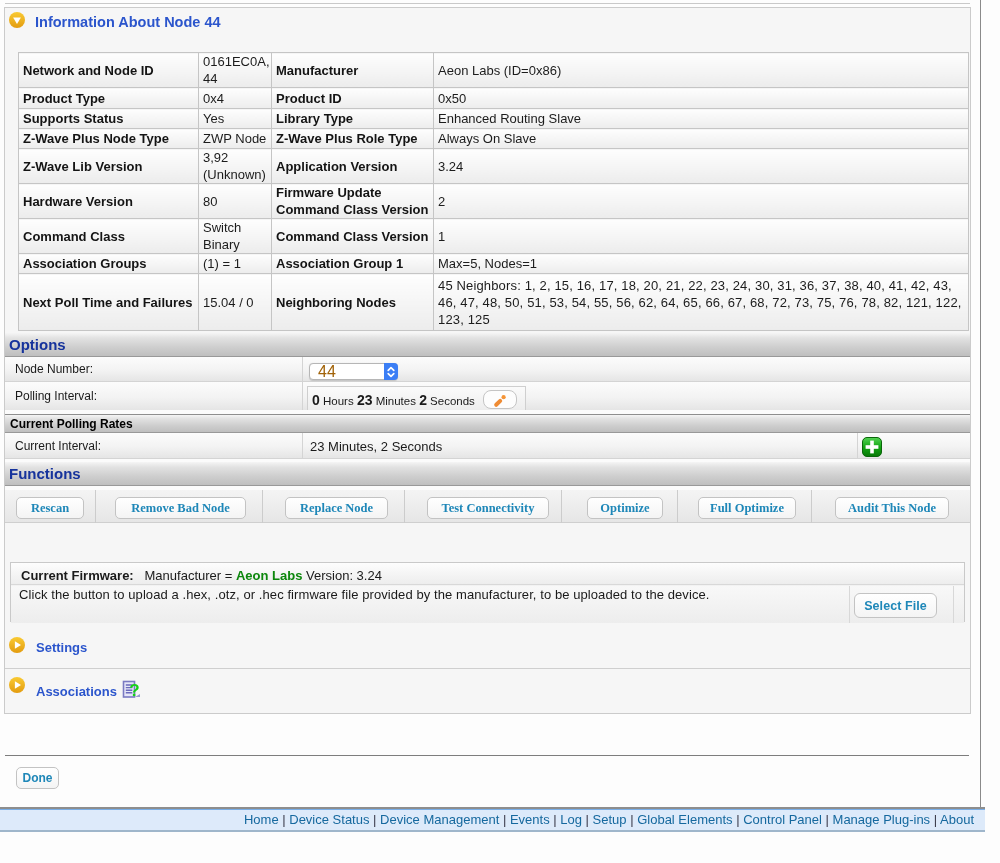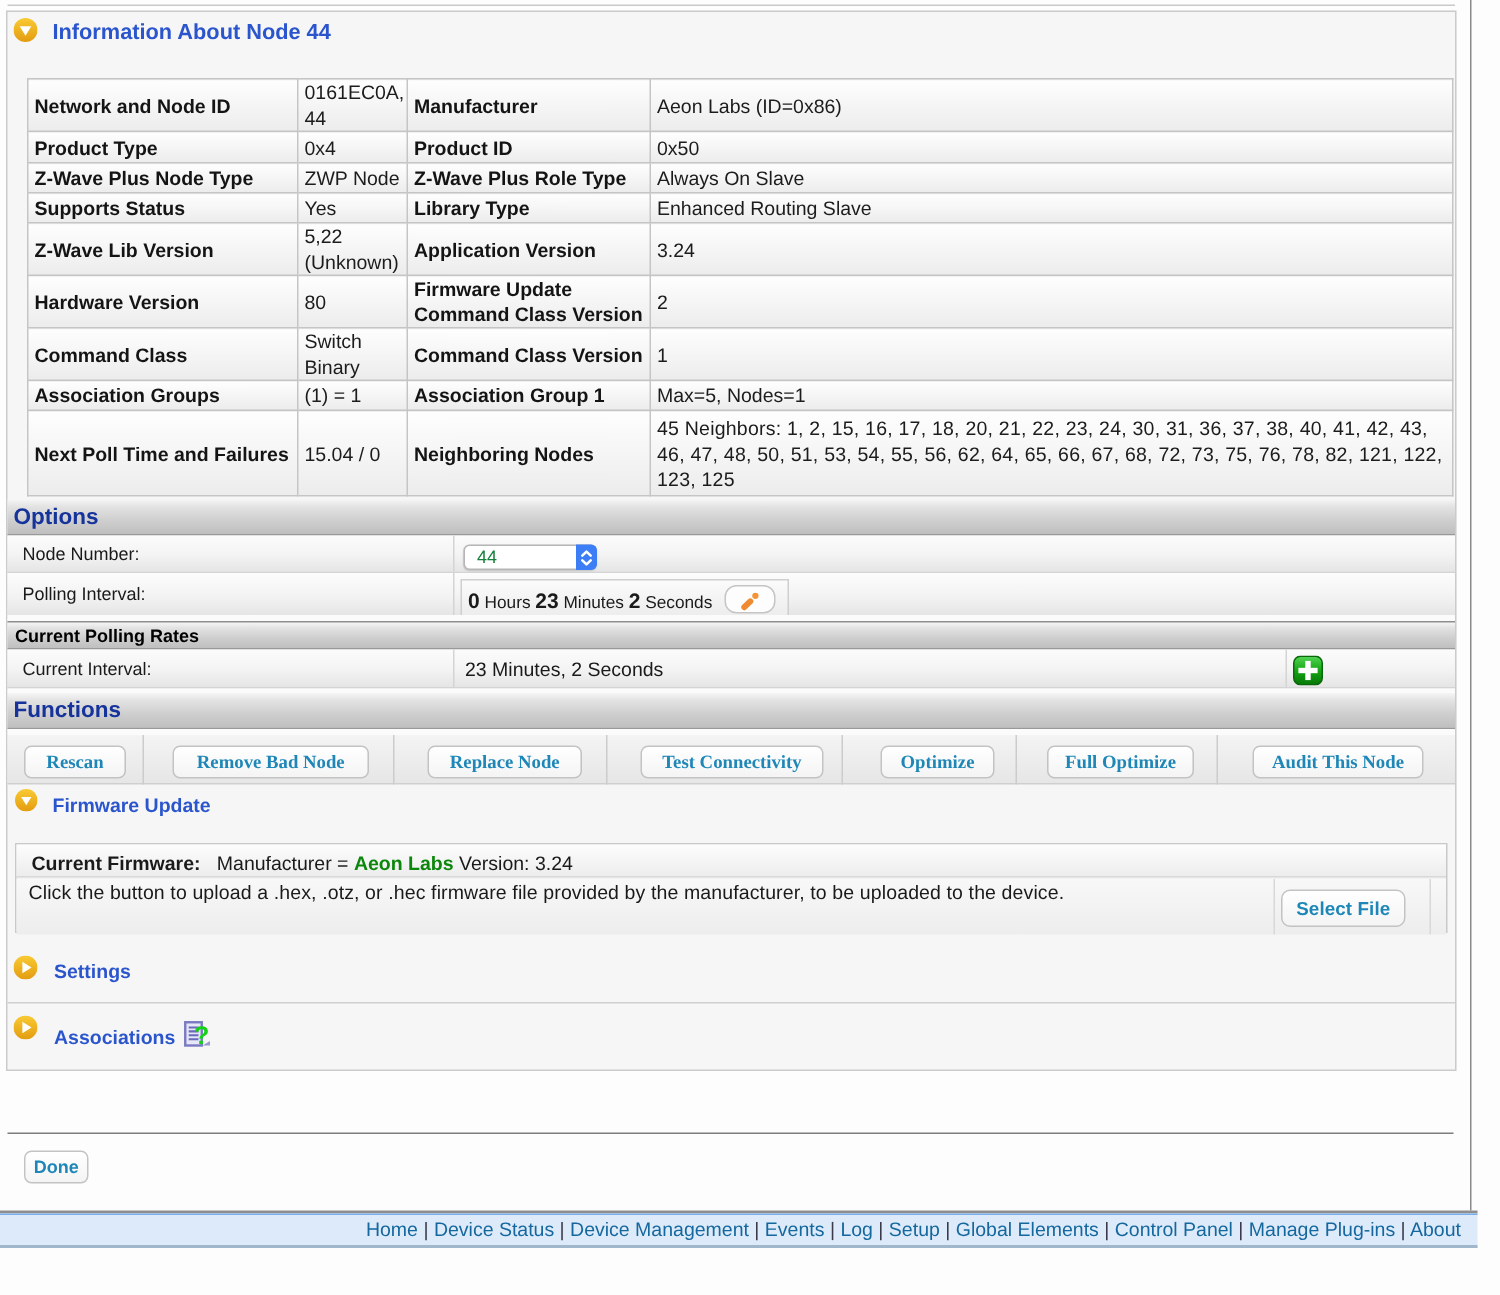--- a/index.html
+++ b/index.html
@@ -19,21 +19,21 @@
 
 .bar { position:absolute; left:0; width:965px; background:linear-gradient(180deg,#f5f5f5 0%,#e2e2e2 22%,#cecece 62%,#bfbfbf 100%); border-bottom:1px solid #999; }
 .bar.big { height:24px; font-size:15px; font-weight:bold; color:#16339c; line-height:23px; padding-left:4px; }
 .bar.small { height:19px; font-size:12px; font-weight:bold; color:#000; line-height:19px; padding-left:5px; border-top:1px solid #8e8e8e; }
 
 .row { position:absolute; left:0; width:965px; background:linear-gradient(180deg,#fcfcfc 0%,#f3f3f3 55%,#e5e5e5 100%); border-bottom:1px solid #d4d4d4; font-size:13px; color:#1a1a1a; }
 .row .lab { position:absolute; left:10px; top:50%; transform:translateY(-50%); font-size:12px; }
 .row .vb { position:absolute; left:297px; top:0; bottom:0; width:1px; background:#d4d4d4; }
 
 .sel { position:absolute; left:304px; top:6px; width:89px; height:17px; background:#fff; border:1px solid #b6b6b6; border-radius:4px; box-shadow:0 0.5px 1px rgba(0,0,0,0.15); }
-.sel .val { position:absolute; left:8px; top:0; line-height:15px; font-size:12px; color:#15803d; }
+.sel .val { position:absolute; left:8px; top:0; line-height:15px; font-size:16px; color:#a16207; }
 .sel .cap { position:absolute; right:-1px; top:-1px; width:14px; height:17px; background:#3b7ef5; border-radius:0 4px 4px 0; }
 .sel .cap svg { position:absolute; left:2px; top:2.5px; }
 
 .pbox { position:absolute; left:302px; top:4px; width:219px; height:25px; background:linear-gradient(180deg,#fbfbfb,#ededed); border:1px solid #cfcfcf; font-size:11.5px; color:#1a1a1a; line-height:26px; padding-left:4px; }
 .pbox b { font-size:14px; }
 .pencil { position:absolute; left:175px; top:3px; width:34px; height:19px; background:#fdfdfd; border:1px solid #c5c5c5; border-radius:8px; }
 .plus { position:absolute; left:857px; top:4px; }
 
 .btnrow { position:absolute; left:0; width:965px; height:33px; background:linear-gradient(180deg,#f4f4f4,#e6e6e6); border-bottom:1px solid #cfcfcf; }
 .btnrow .cell { position:absolute; top:0; height:33px; border-right:1px solid #ccc; }
@@ -90,34 +90,34 @@
           <td class="l">Manufacturer</td>
           <td>Aeon Labs (ID=0x86)</td>
         </tr>
     <tr style="height:21px">
           <td class="l">Product Type</td>
           <td>0x4</td>
           <td class="l">Product ID</td>
           <td>0x50</td>
         </tr>
     <tr style="height:20px">
+          <td class="l">Supports Status</td>
+          <td>Yes</td>
+          <td class="l">Library Type</td>
+          <td>Enhanced Routing Slave</td>
+        </tr>
+    <tr style="height:20px">
           <td class="l">Z-Wave Plus Node Type</td>
           <td>ZWP Node</td>
           <td class="l">Z-Wave Plus Role Type</td>
           <td>Always On Slave</td>
         </tr>
-    <tr style="height:20px">
-          <td class="l">Supports Status</td>
-          <td>Yes</td>
-          <td class="l">Library Type</td>
-          <td>Enhanced Routing Slave</td>
-        </tr>
     <tr style="height:23px">
           <td class="l">Z-Wave Lib Version</td>
-          <td>5,22 (Unknown)</td>
+          <td>3,92 (Unknown)</td>
           <td class="l">Application Version</td>
           <td>3.24</td>
         </tr>
     <tr style="height:35px">
           <td class="l">Hardware Version</td>
           <td>80</td>
           <td class="l">Firmware Update Command Class Version</td>
           <td>2</td>
         </tr>
     <tr style="height:35px">
@@ -206,35 +206,20 @@
     <div class="cell" style="left:807px;width:158px;border-right:none;"></div>
     <span class="btn" style="left:11px;width:68px;">Rescan</span>
     <span class="btn" style="left:110px;width:131px;">Remove Bad Node</span>
     <span class="btn" style="left:280px;width:103px;">Replace Node</span>
     <span class="btn" style="left:422px;width:122px;">Test Connectivity</span>
     <span class="btn" style="left:582px;width:76px;">Optimize</span>
     <span class="btn" style="left:693px;width:98px;">Full Optimize</span>
     <span class="btn" style="left:830px;width:114px;">Audit This Node</span>
   </div>
 
-  <div class="sect" style="top:515px;left:0;width:965px;height:37px;">
-    <span class="ic" style="left:5px;top:3px;">
-      <svg width="15" height="15">
-          <defs>
-            <linearGradient id="gold2" x1="0" y1="0" x2="0" y2="1">
-              <stop offset="0" stop-color="#f9ca33"></stop>
-              <stop offset="1" stop-color="#e39c10"></stop>
-            </linearGradient>
-          </defs>
-          <circle cx="7.5" cy="7.5" r="7.5" fill="url(#gold2)"></circle>
-          <polygon points="4.1,5.4 10.9,5.4 7.5,10.9" fill="#fff"></polygon>
-        </svg>
-    </span>
-    <span class="tt" style="left:30px;top:6px;font-size:13px;">Firmware Update</span>
-  </div>
 
   <div class="fwbox">
     <div class="fwrow1"><b>Current Firmware:</b>&nbsp;&nbsp;&nbsp;Manufacturer = <b style="color:#0c870c;">Aeon Labs</b> Version: 3.24</div>
     <div class="fwrow2">Click the button to upload a .hex, .otz, or .hec firmware file provided by the manufacturer, to be uploaded to the device.
       <i class="vsep" style="left:838px;"></i>
       <i class="vsep" style="left:942px;"></i>
       <span class="btn selfile">Select File</span>
     </div>
   </div>
 

